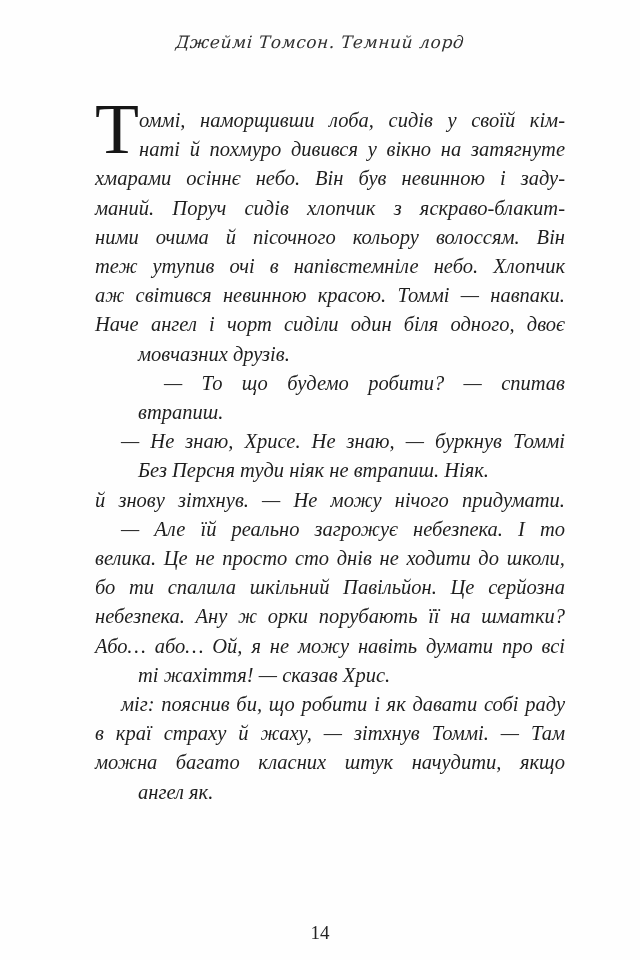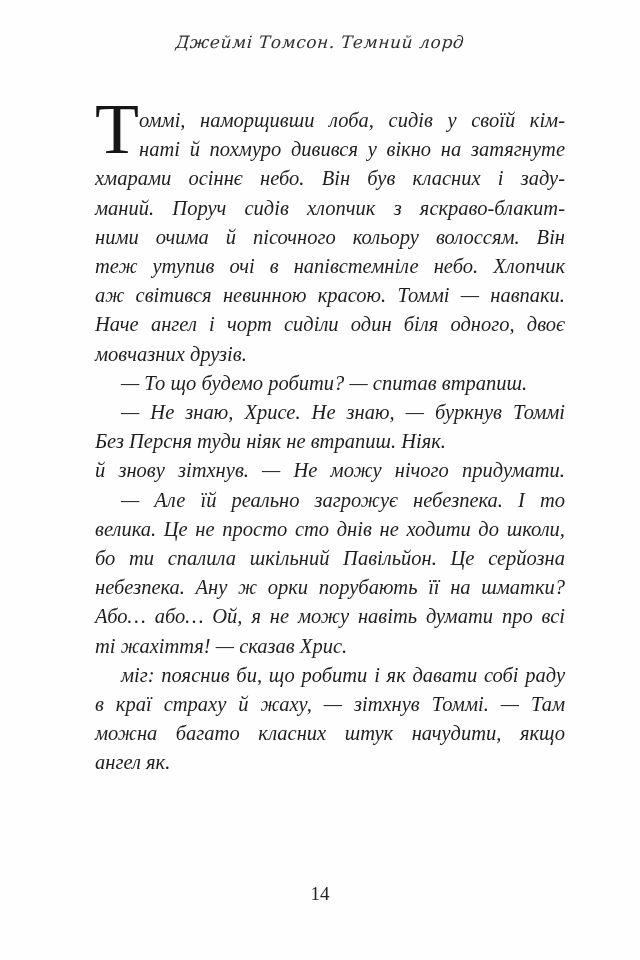--- a/index.html
+++ b/index.html
@@ -38,52 +38,52 @@
     line-height: 29.2px;
     color: #1e1e1e;
   }
   .para { margin: 0; }
   .para.indented .line:first-child { text-indent: 26px; }
   .line {
     text-align: justify;
     text-align-last: justify;
     font-style: italic;
   }
-  .line.last { text-align-last: left; }
+  .line.last { text-align-last: left; margin-left: 43px; }
   .drop-cap {
     float: left;
     width: 44px;
     height: 58.4px;
     font-size: 72px;
     line-height: 47px;
     color: #161616;
     overflow: visible;
   }
   .page-number {
     position: absolute;
-    top: 883px;
+    top: 922px;
     left: 0;
     width: 100%;
     text-align: center;
     font-size: 19px;
     color: #242424;
   }
 </style>
 </head>
 <body>
 
 <div class="page">
   <div class="running-header">Джеймі Томсон. Темний лорд</div>
 
   <div class="text-block">
       <div class="para">
         <span class="drop-cap">Т</span>
         <div class="line">оммі, наморщивши лоба, сидів у своїй кім-</div>
         <div class="line">наті й похмуро дивився у вікно на затягнуте</div>
-        <div class="line">хмарами осіннє небо. Він був класних і заду-</div>
+        <div class="line">хмарами осіннє небо. Він був невинною і заду-</div>
         <div class="line">маний. Поруч сидів хлопчик з яскраво-блакит-</div>
         <div class="line">ними очима й пісочного кольору волоссям. Він</div>
         <div class="line">теж утупив очі в напівстемніле небо. Хлопчик</div>
         <div class="line">аж світився невинною красою. Томмі — навпаки.</div>
         <div class="line">Наче ангел і чорт сиділи один біля одного, двоє</div>
         <div class="line last">мовчазних друзів.</div>
       </div>
       <div class="para indented">
         <div class="line last">— То що будемо робити? — спитав втрапиш.</div>
       </div>

